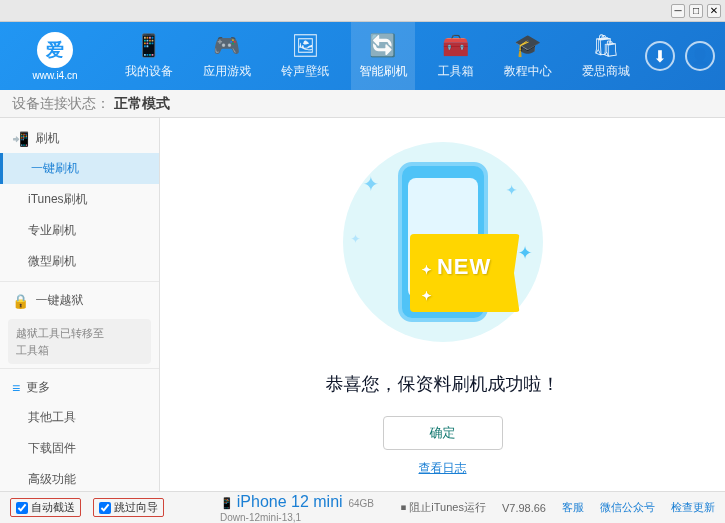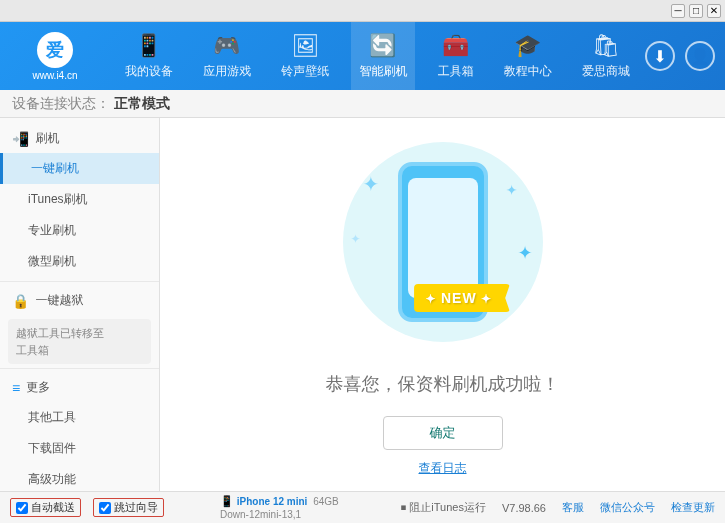--- a/index.html
+++ b/index.html
@@ -233,40 +233,40 @@
     }
     
     .new-banner {
       position: absolute;
       left: 50%;
       bottom: 40px;
       transform: translateX(-30%);
       background: #ffd600;
       color: white;
       font-weight: bold;
-      font-size: 14px;
-      padding: 6px 18px 6px 12px;
+      font-size: 22px;
+      padding: 20px 18px 6px 12px;
       border-radius: 4px;
       z-index: 4;
       clip-path: polygon(0 0, 100% 0, 95% 50%, 100% 100%, 0 100%);
       letter-spacing: 1px;
       text-shadow: 1px 1px 2px rgba(0,0,0,0.2);
     }
     .new-banner::before {
       content: '✦ ';
       font-size: 12px;
     }
     .new-banner::after {
       content: ' ✦';
       font-size: 12px;
     }
 
     .success-title {
       font-size: 18px;
-      color: #737373;
+      color: #0f172a;
       margin-bottom: 20px;
       font-weight: normal;
     }
     .confirm-btn {
       width: 120px;
       height: 34px;
       border: 1px solid #ccc;
       background: white;
       border-radius: 4px;
       font-size: 13px;
@@ -309,22 +309,22 @@
       color: #333;
       font-size: 11px;
     }
     .checkbox-label input { width: 12px; height: 12px; cursor: pointer; }
     .device-info {
       flex: 1;
       padding-left: 10px;
     }
     .device-name {
       color: #1a7fd4;
-      font-weight: bold;
-      font-size: 10px;
+      font-weight: normal;
+      font-size: 16px;
     }
     .device-sub {
       color: #888;
       font-size: 10px;
     }
     .bottom-right {
       display: flex;
       align-items: center;
       gap: 16px;
       margin-left: auto;

